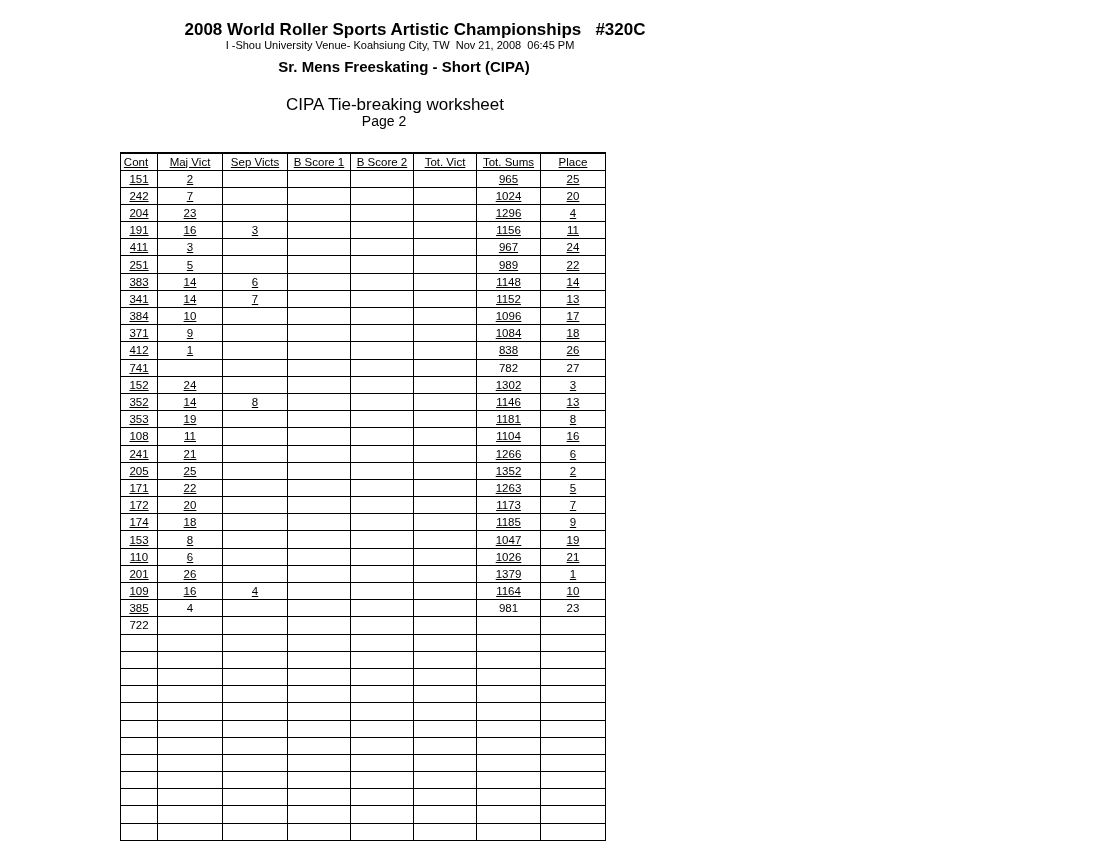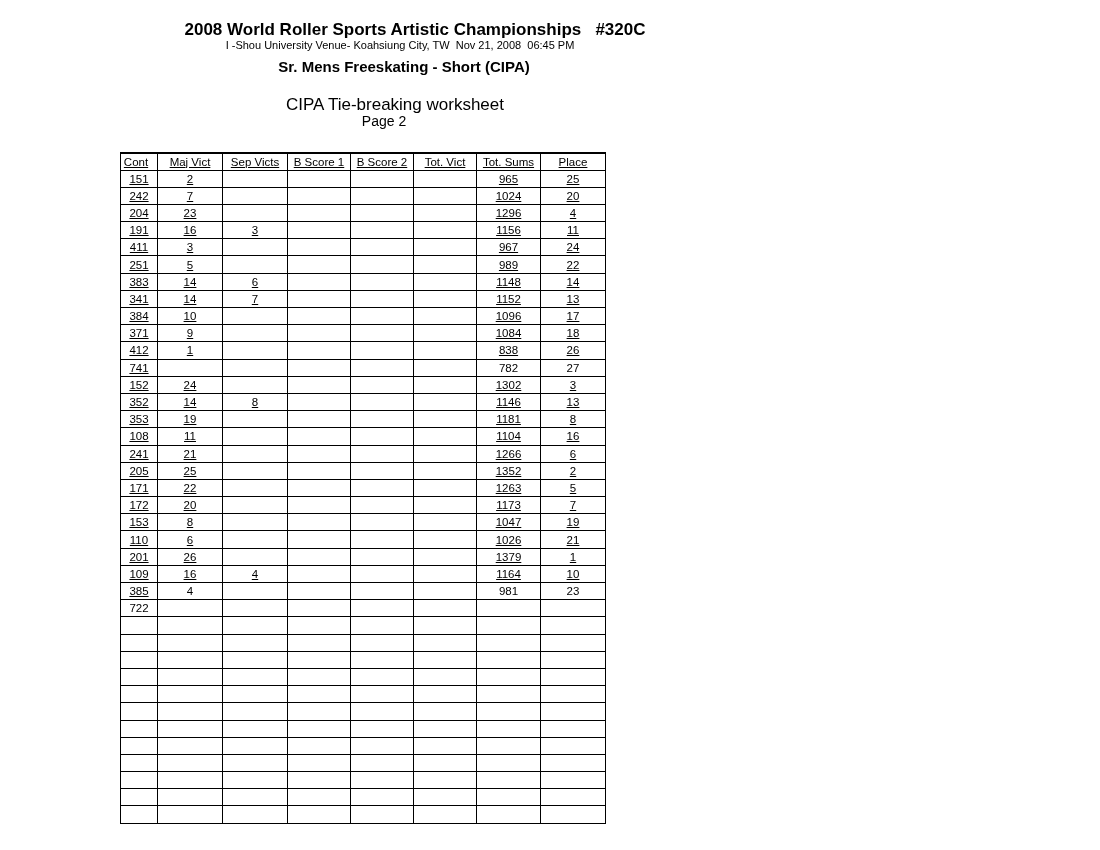--- a/index.html
+++ b/index.html
@@ -278,20 +278,30 @@
           <td class="u">172</td>
           <td class="u">20</td>
           <td></td>
           <td></td>
           <td></td>
           <td></td>
           <td class="u">1173</td>
           <td class="u">7</td>
         </tr>
         <tr>
+          <td class="u">174</td>
+          <td class="u">18</td>
+          <td></td>
+          <td></td>
+          <td></td>
+          <td></td>
+          <td class="u">1185</td>
+          <td class="u">9</td>
+        </tr>
+        <tr>
           <td class="u">153</td>
           <td class="u">8</td>
           <td></td>
           <td></td>
           <td></td>
           <td></td>
           <td class="u">1047</td>
           <td class="u">19</td>
         </tr>
         <tr>

